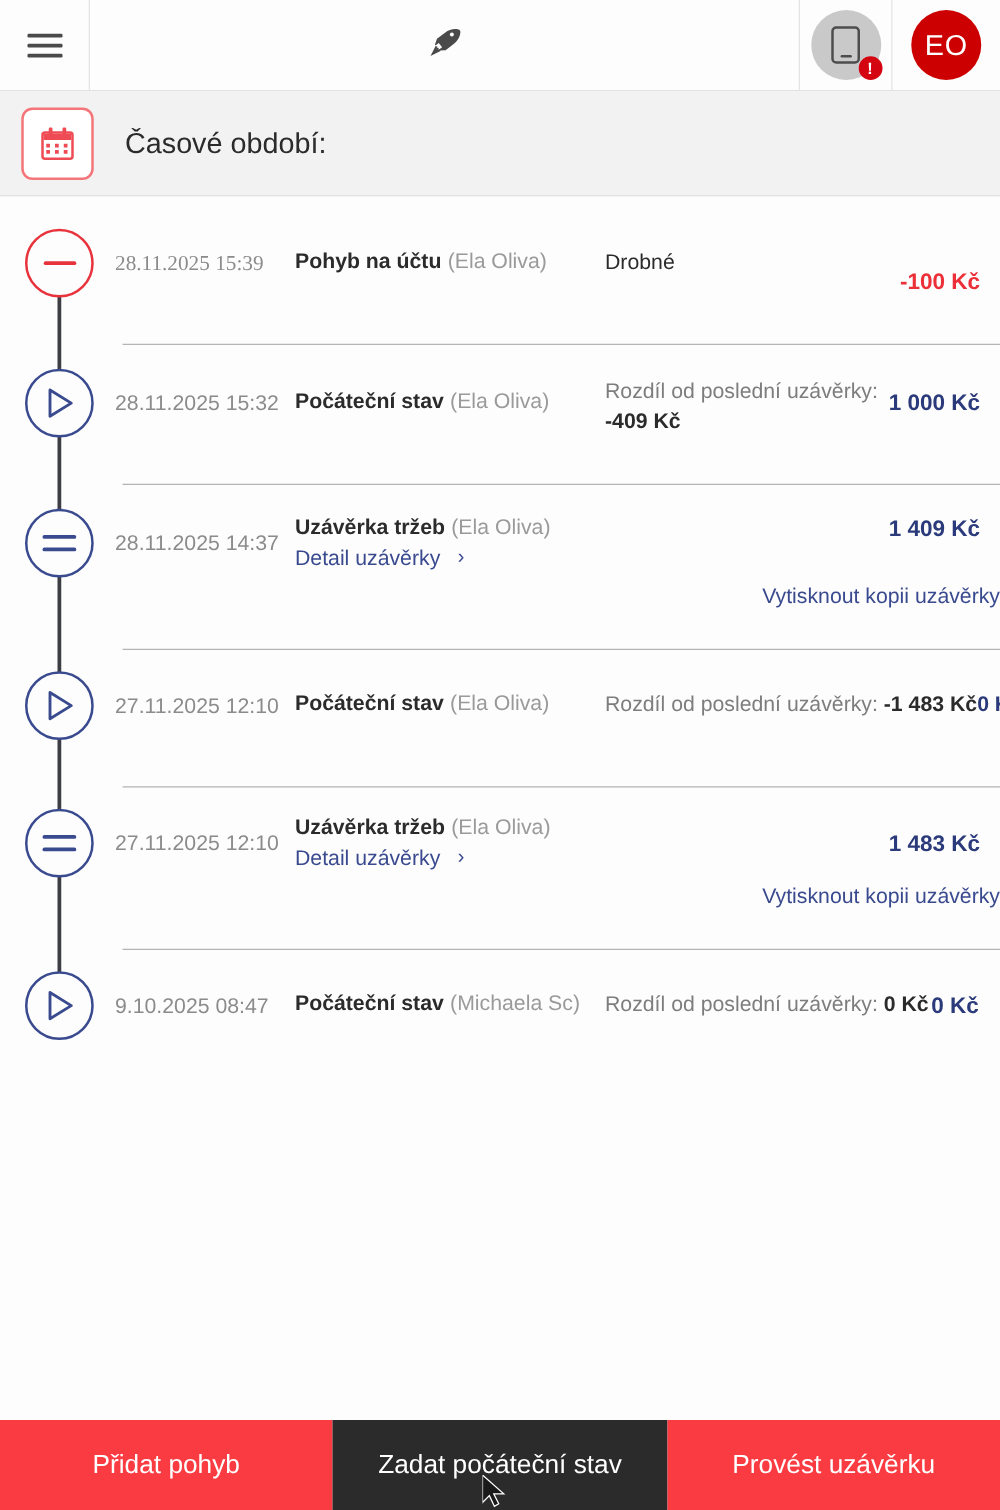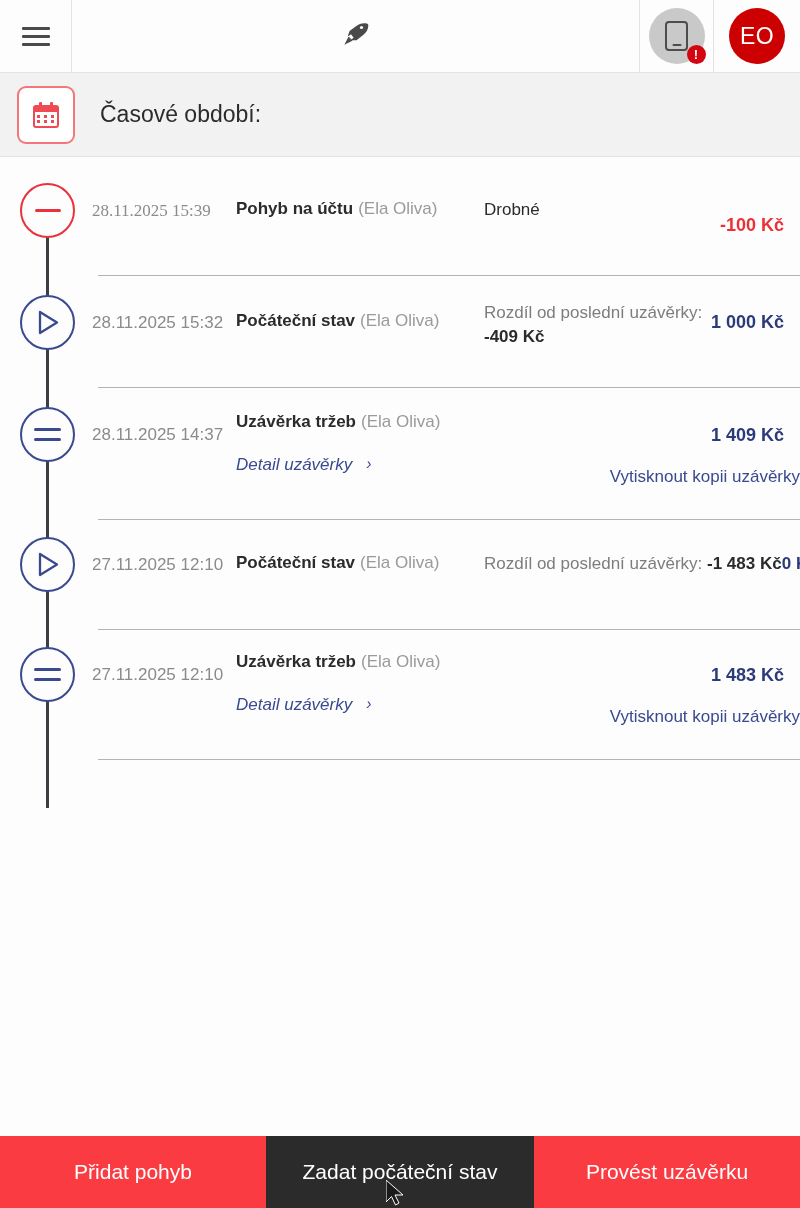--- a/index.html
+++ b/index.html
@@ -237,22 +237,21 @@
     font-size: 17px;
     color: #9a9a9a;
     margin-left: 5px;
   }
   .detail-link {
     display: inline-flex;
     align-items: flex-start;
     font-size: 17px;
     color: #3a4a8f;
     cursor: pointer;
-    margin-top: 23px;
-    font-style: italic;
+    margin-top: 5px;
   }
   .detail-link .chev { margin-left: 14px; font-size: 16px; }
 
   .cell-note {
     position: absolute;
     left: 484px;
     font-size: 17px;
     color: #7d7d7d;
     white-space: nowrap;
   }
@@ -429,21 +428,21 @@
           </div>
       </div>
       <div class="cell-date" style="top:18px;">28.11.2025 14:37</div>
       <div class="cell-mid" style="top:5px;">
         <div><span class="title-main">Uzávěrka tržeb</span><span class="title-user">(Ela Oliva)</span></div>
         <div class="detail-link">
           <span>Detail uzávěrky</span>
           <span class="chev">›</span>
         </div>
       </div>
-      <div class="cell-amount" style="top:18px;text-align:right;">1 409 Kč</div>
+      <div class="cell-amount" style="top:6px;text-align:right;">1 409 Kč</div>
       <div class="print-link" style="top:60px;">Vytisknout kopii uzávěrky</div>
       <div class="sep" style="top:112px;"></div>
     </div>
 
     <div class="row" style="top:379px;height:110px;">
       <div class="node play">
         <svg width="22" height="25" viewBox="0 0 22 25">
             <polygon points="3,2 20,12.5 3,23" fill="none" stroke="#3a4a8f" stroke-width="2.3" stroke-linejoin="round"></polygon>
           </svg>
       </div>
@@ -471,20 +470,36 @@
         <div class="detail-link">
           <span>Detail uzávěrky</span>
           <span class="chev">›</span>
         </div>
       </div>
       <div class="cell-amount" style="top:18px;">1 483 Kč</div>
       <div class="print-link" style="top:60px;">Vytisknout kopii uzávěrky</div>
       <div class="sep" style="top:112px;"></div>
     </div>
 
+    <div class="row" style="top:619px;height:90px;">
+      <div class="node play">
+        <svg width="22" height="25" viewBox="0 0 22 25">
+            <polygon points="3,2 20,12.5 3,23" fill="none" stroke="#3a4a8f" stroke-width="2.3" stroke-linejoin="round"></polygon>
+          </svg>
+      </div>
+      <div class="cell-date" style="top:18px;">9.10.2025 08:47</div>
+      <div class="cell-mid" style="top:16px;">
+        <span class="title-main">Počáteční stav</span><span class="title-user">(Michaela Sc)</span>
+      </div>
+      <div class="cell-note" style="top:17px;">
+        <span>Rozdíl od poslední uzávěrky:</span>
+        <span class="strong">0 Kč</span>
+      </div>
+      <div class="cell-amount" style="top:17px;right:17px;">0 Kč</div>
+    </div>
   </div>
 
   <div class="bottombar">
     <div class="bb-btn red">Přidat pohyb</div>
     <div class="bb-btn dark">Zadat počáteční stav</div>
     <div class="bb-btn red">Provést uzávěrku</div>
   </div>
 
   <div class="cursor">
     <svg width="22" height="30" viewBox="0 0 22 30">

